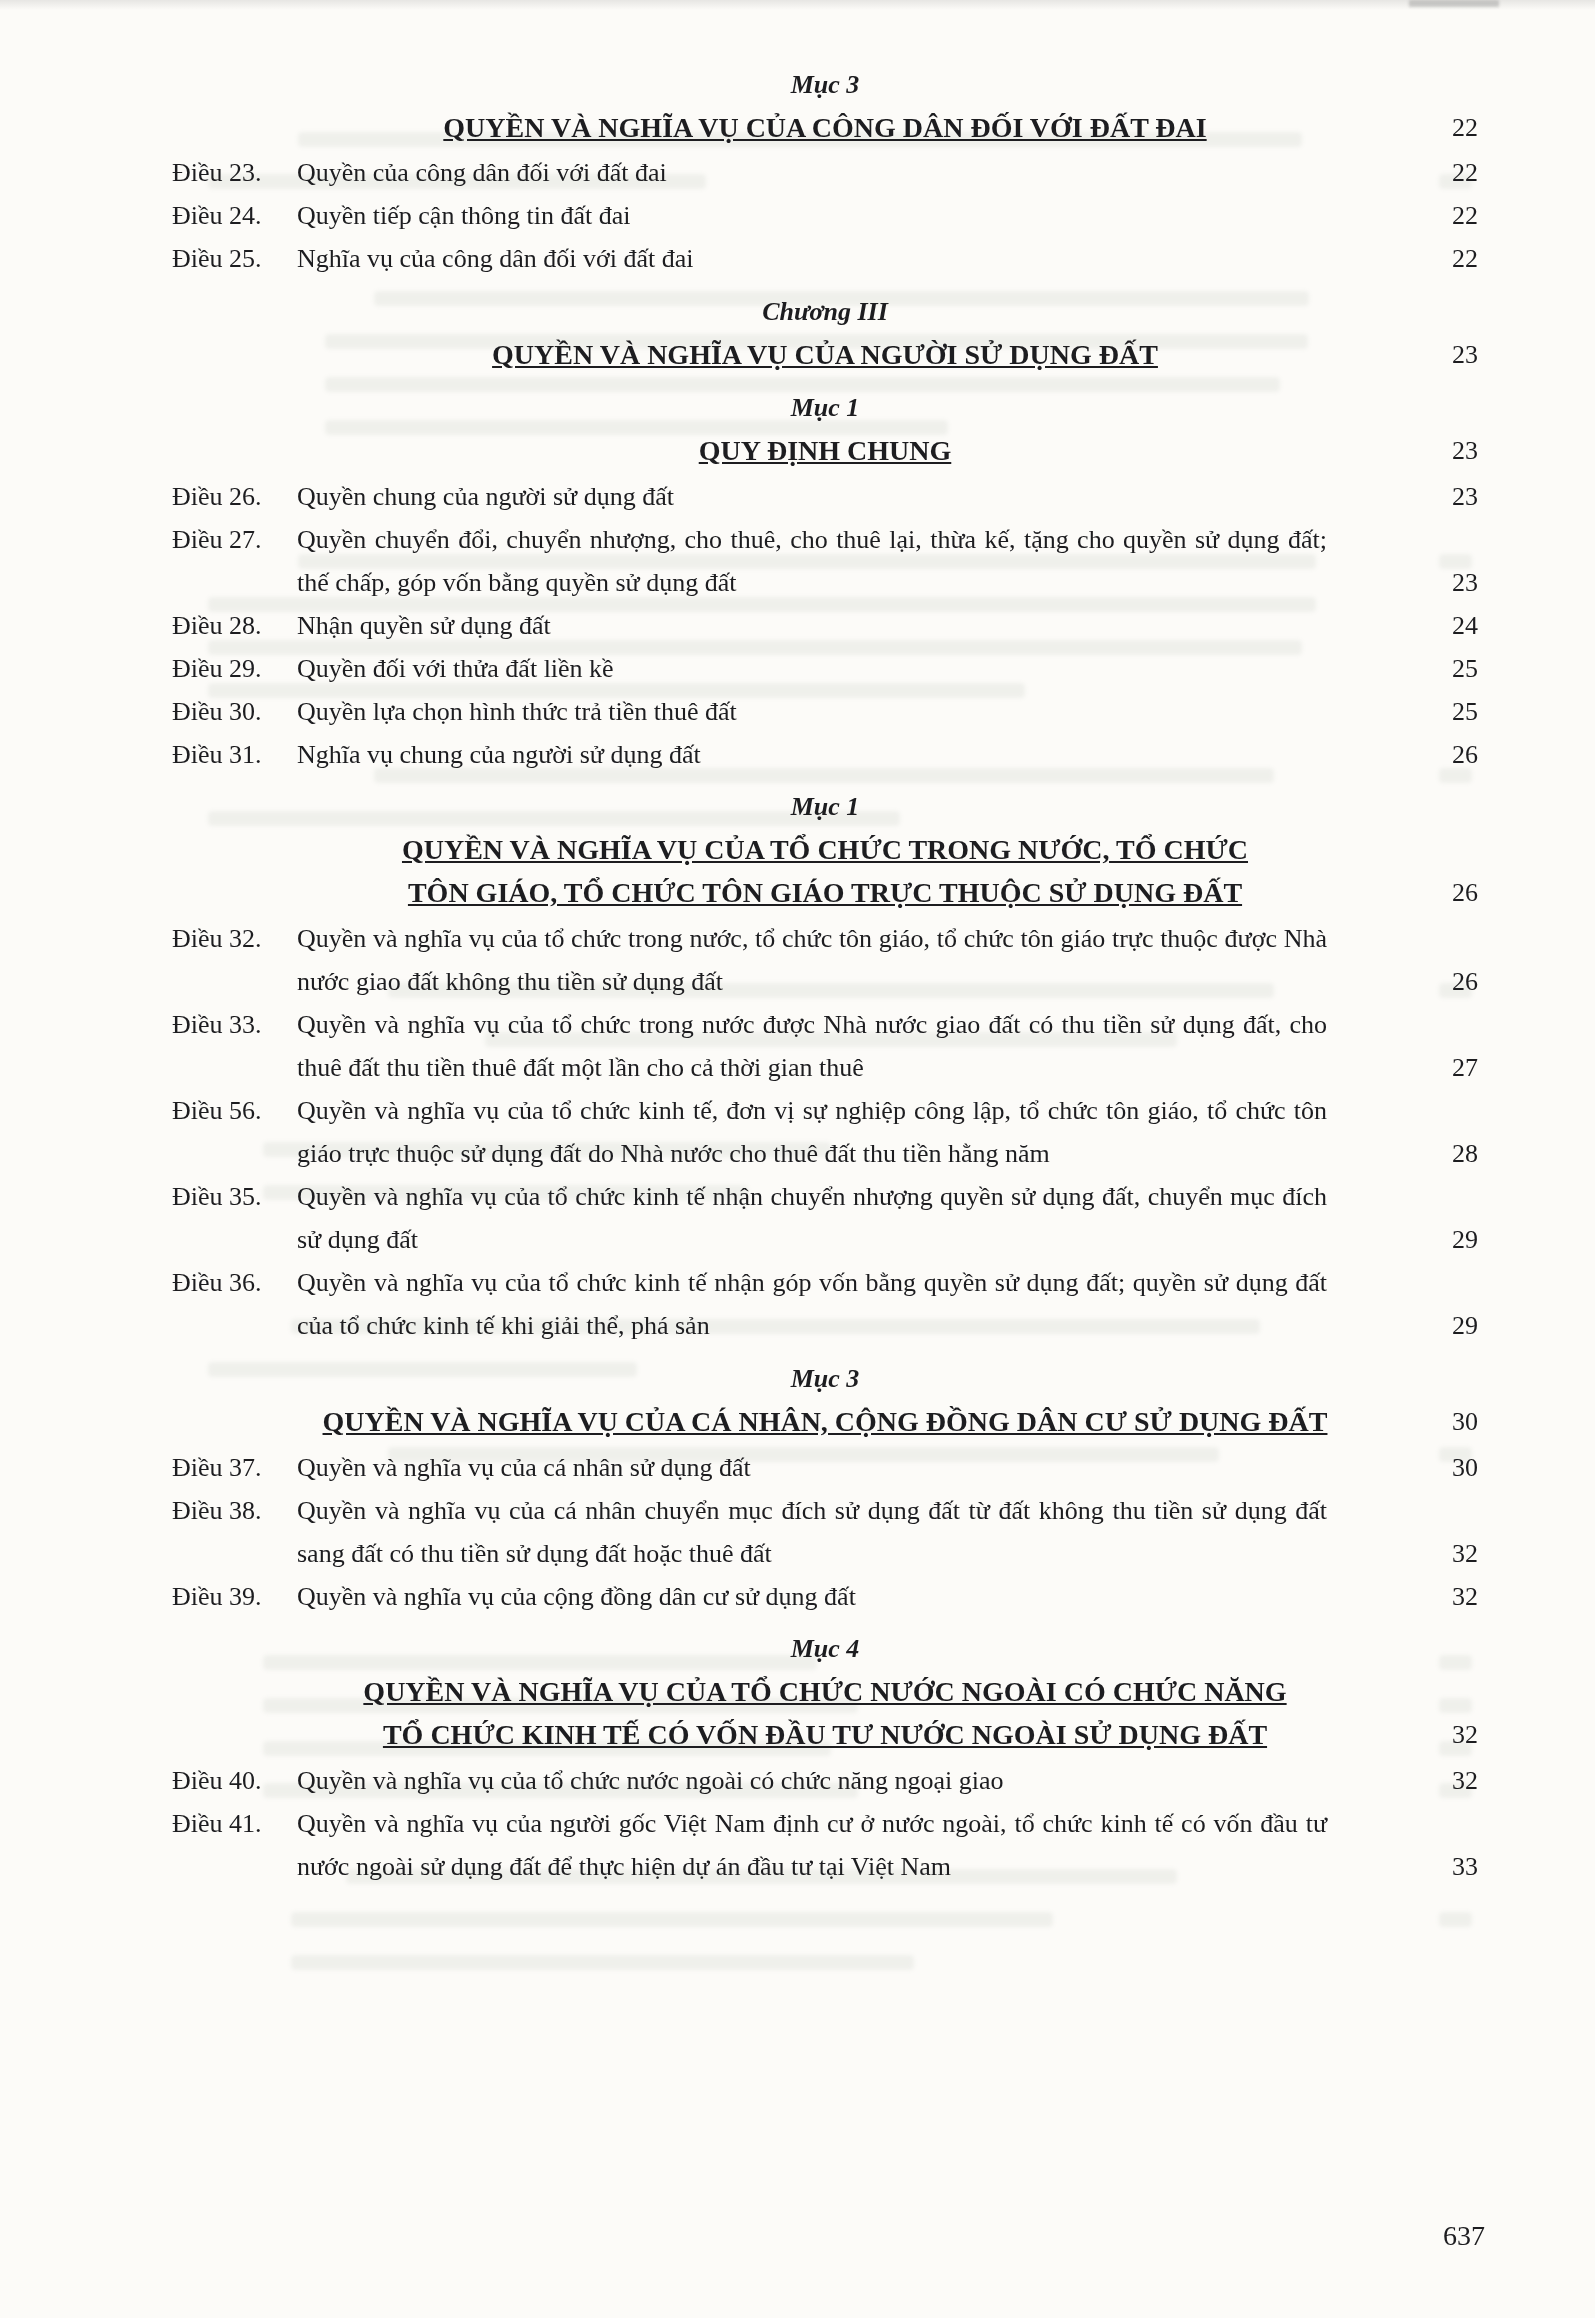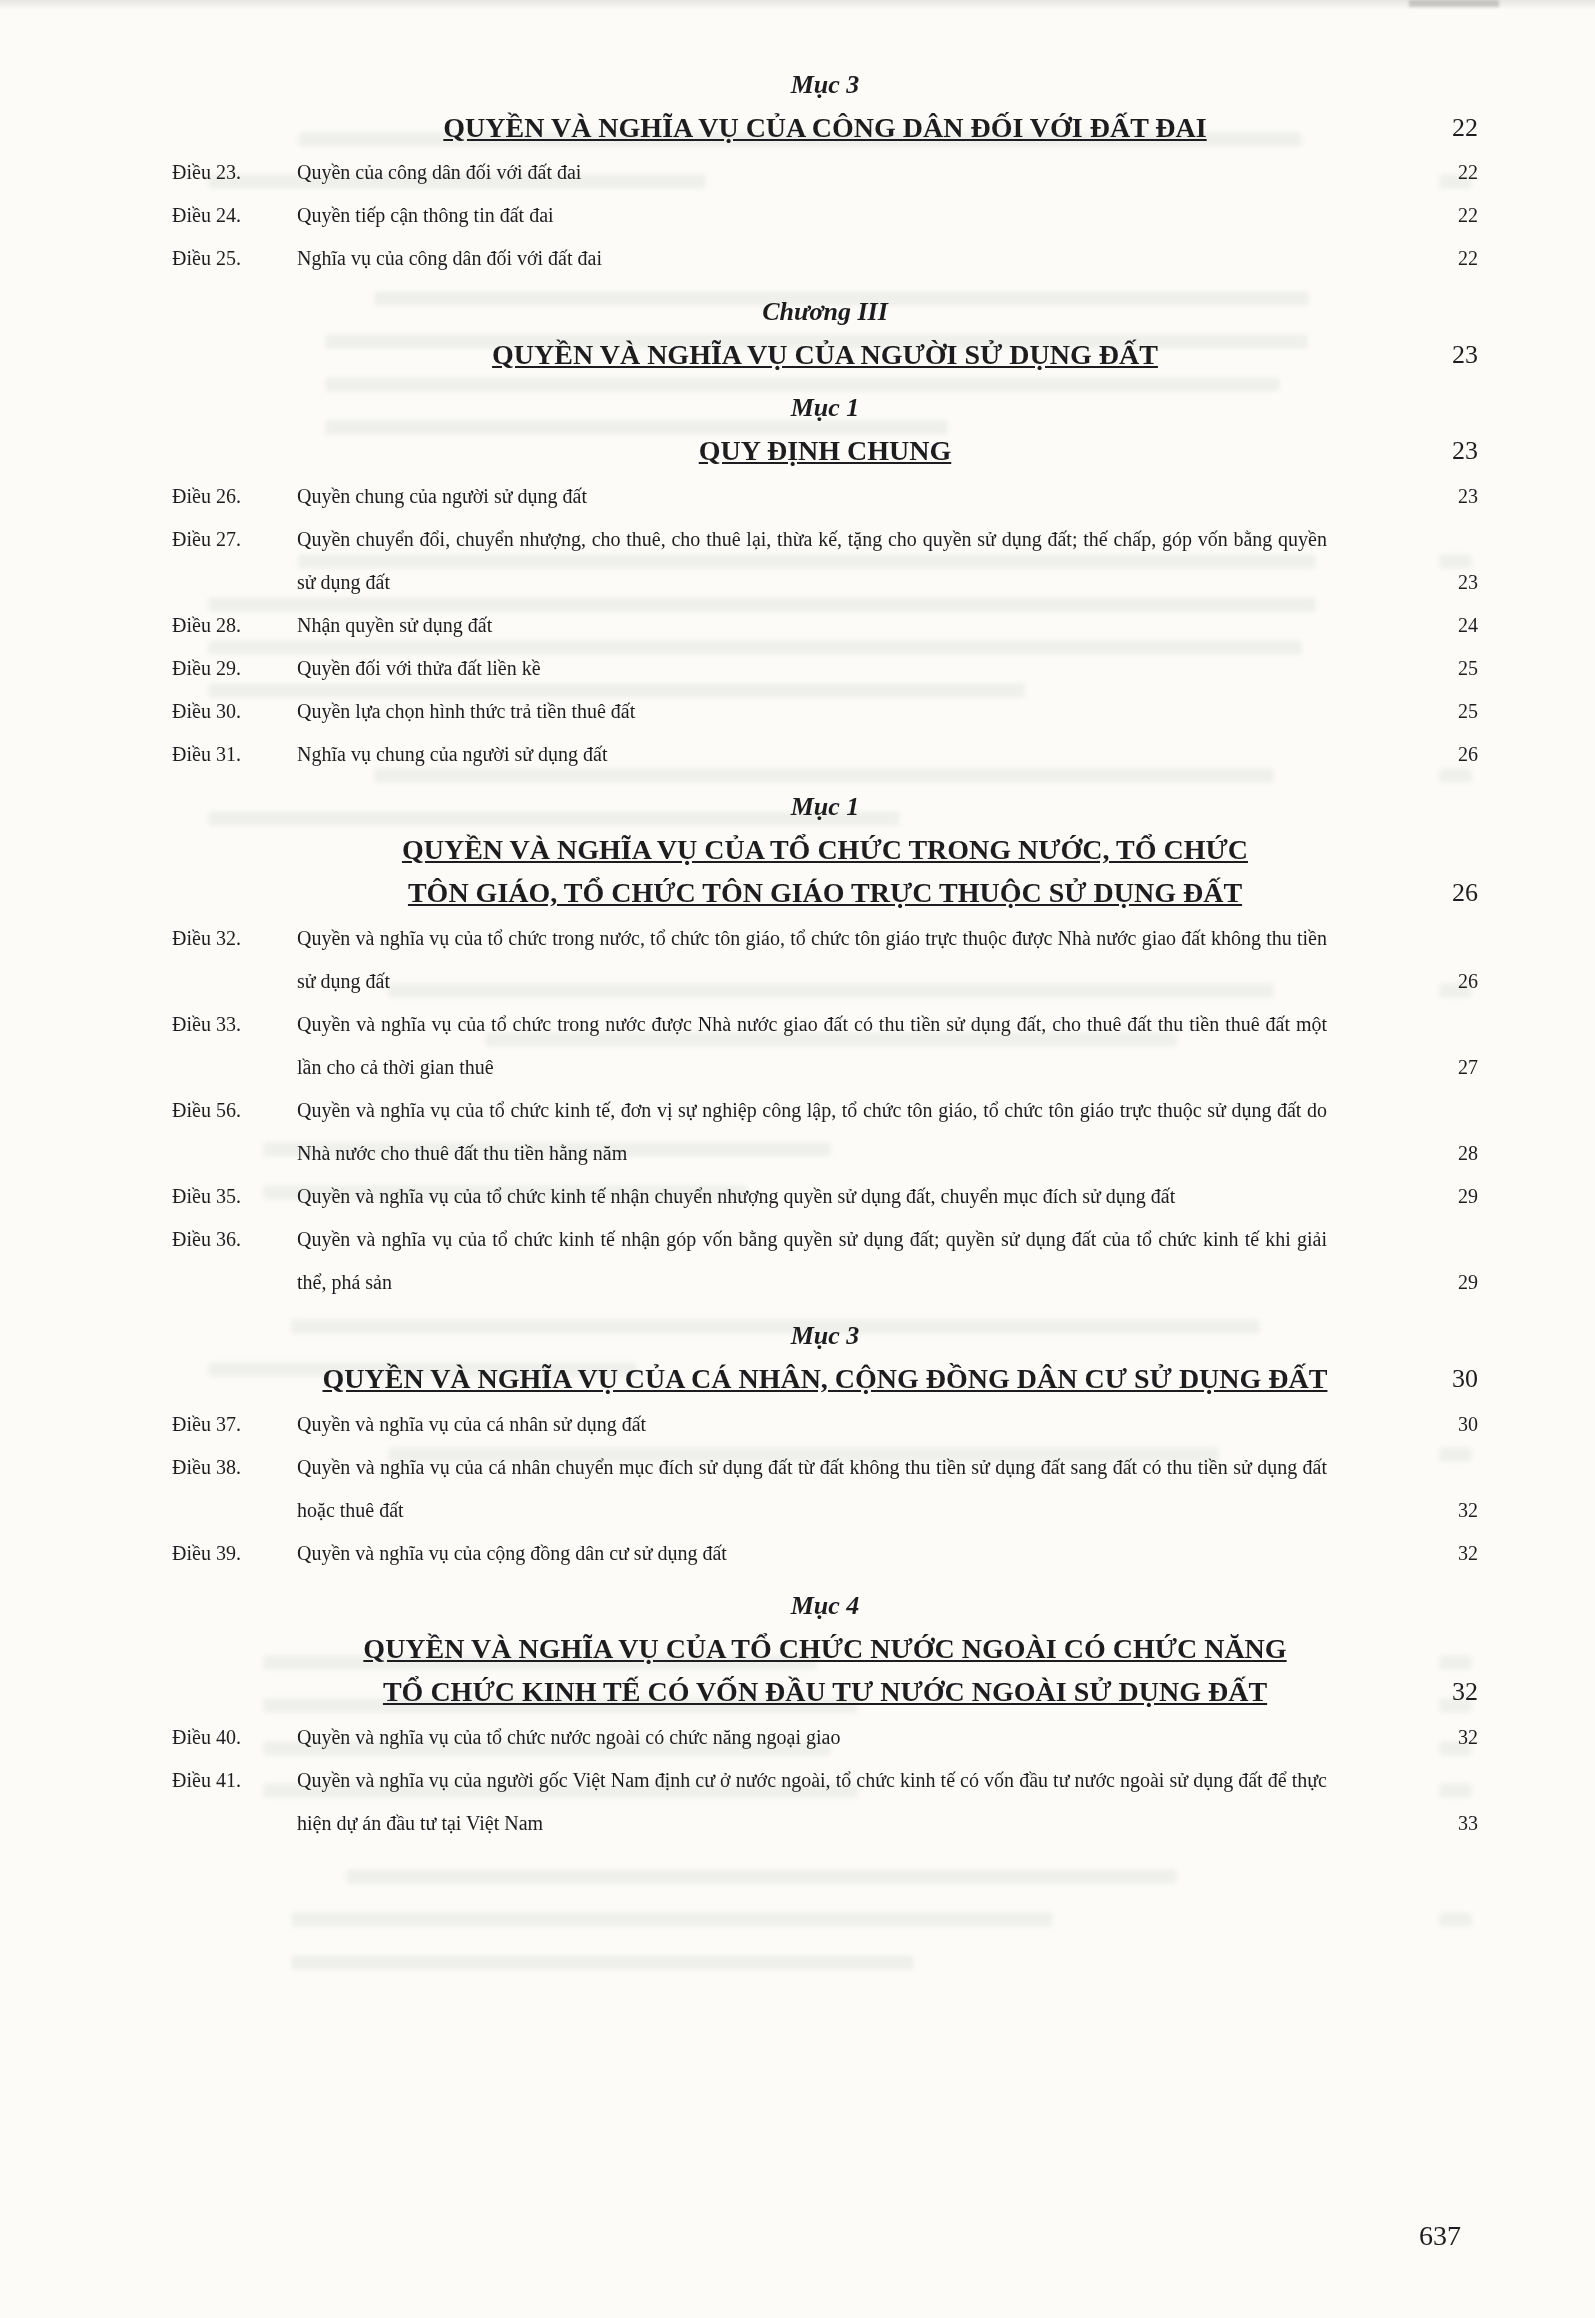--- a/index.html
+++ b/index.html
@@ -28,26 +28,26 @@
   .toc-heading{margin:9.7px 0 2.8px;}
   .kicker{text-align:center;font-weight:700;font-size:26px;line-height:43px;font-style:italic;}
   .heading-body{position:relative;text-align:center;font-weight:700;font-size:28px;line-height:43px;}
   .heading-line{white-space:nowrap;text-decoration:underline;}
   .head-page{
     position:absolute;right:0;bottom:0;
     font-weight:400;font-size:26px;line-height:43px;
   }
   .entry{
     position:relative;padding:0 151px 0 125px;
-    font-size:20px;line-height:43px;text-align:justify;
+    font-size:26px;line-height:43px;text-align:justify;
   }
   .entry .label{position:absolute;left:0;top:0;white-space:nowrap;}
   .entry .epage{position:absolute;right:0;bottom:0;line-height:43px;}
   .folio{
-    position:absolute;right:134px;bottom:68px;
+    position:absolute;right:110px;bottom:68px;
     font-size:28px;line-height:30.5px;color:#1d1d20;
   }
 </style>
 </head>
 <body>
 
 <div class="page">
   <div class="ghost-layer">
       <div class="ghost" style="top: 132px; left: 298px; width: 1004px;"></div>
       <div class="ghost" style="top: 174px; left: 208px; width: 498px;"></div>

